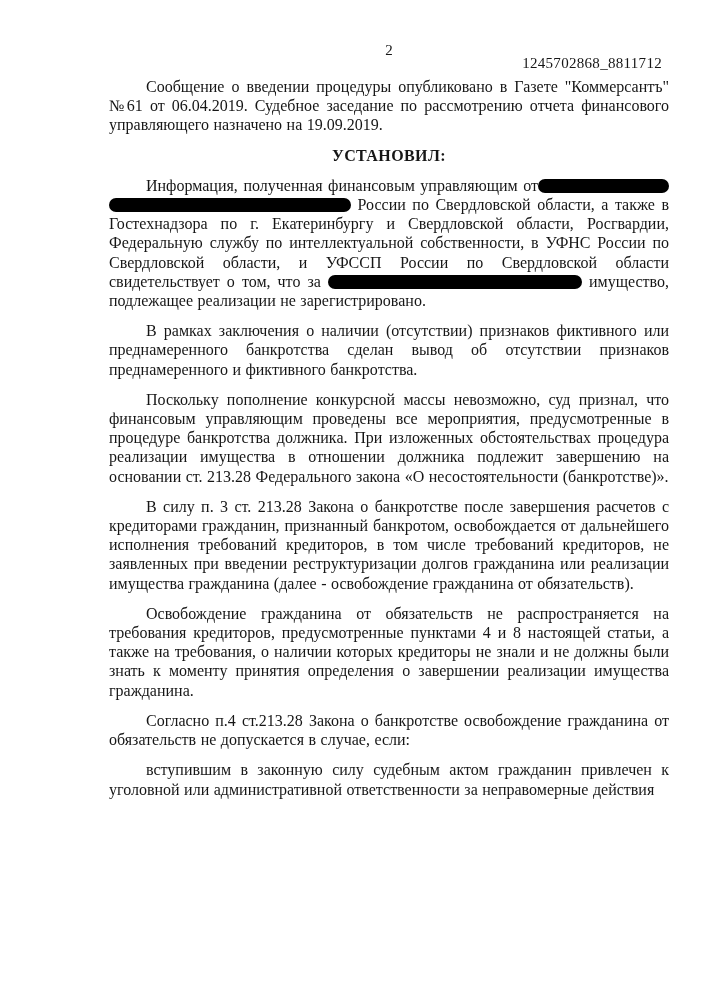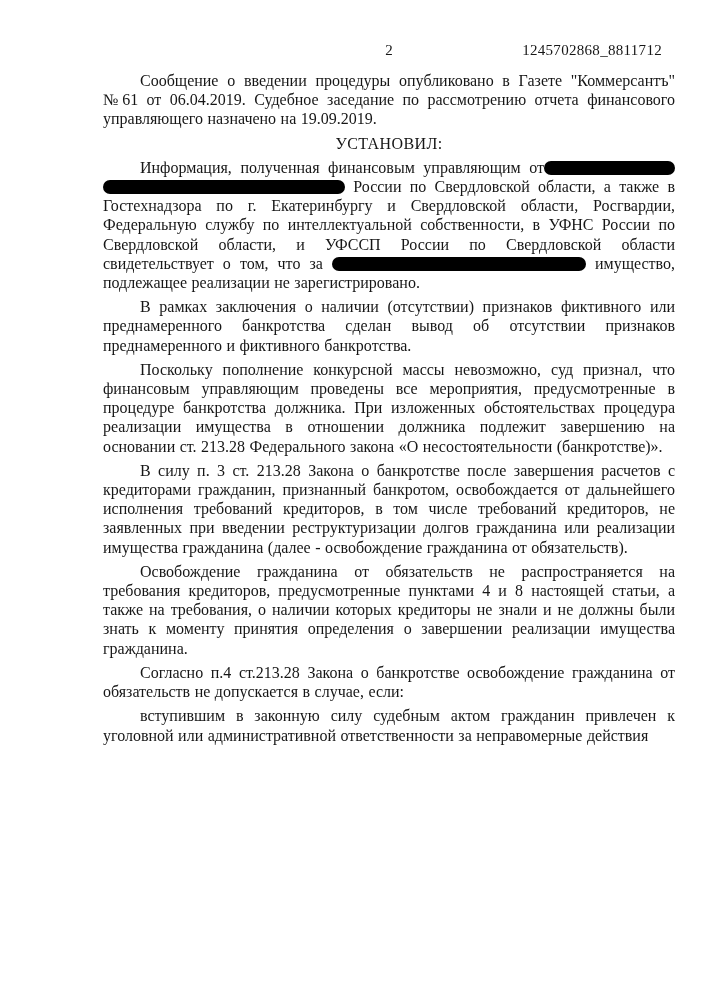--- a/index.html
+++ b/index.html
@@ -26,43 +26,43 @@
     line-height: 16px;
   }
   .page-number {
     position: absolute;
     left: 0;
     width: 100%;
     text-align: center;
   }
   .doc-id {
     position: absolute;
-    top: 0;
+    top: 13px;
     right: 18px;
     letter-spacing: 0.3px;
   }
   .doc-body {
     position: absolute;
     top: 66px;
     left: 98px;
     width: 582px;
     font-size: 16px;
     line-height: 19.2px;
     text-align: justify;
   }
   .doc-body p {
-    margin: 5px;
+    margin: 11px;
     padding: 0;
     text-indent: 37px;
     word-spacing: 0.5px;
   }
   p.section-heading {
     text-align: center;
     text-indent: 0;
-    font-weight: normal;
+    font-weight: bold;
     letter-spacing: 0.4px;
   }
   .redact {
     display: inline-block;
     background: #000000;
     height: 14px;
     border-radius: 8px;
     vertical-align: baseline;
     position: relative;
     top: 2px;

